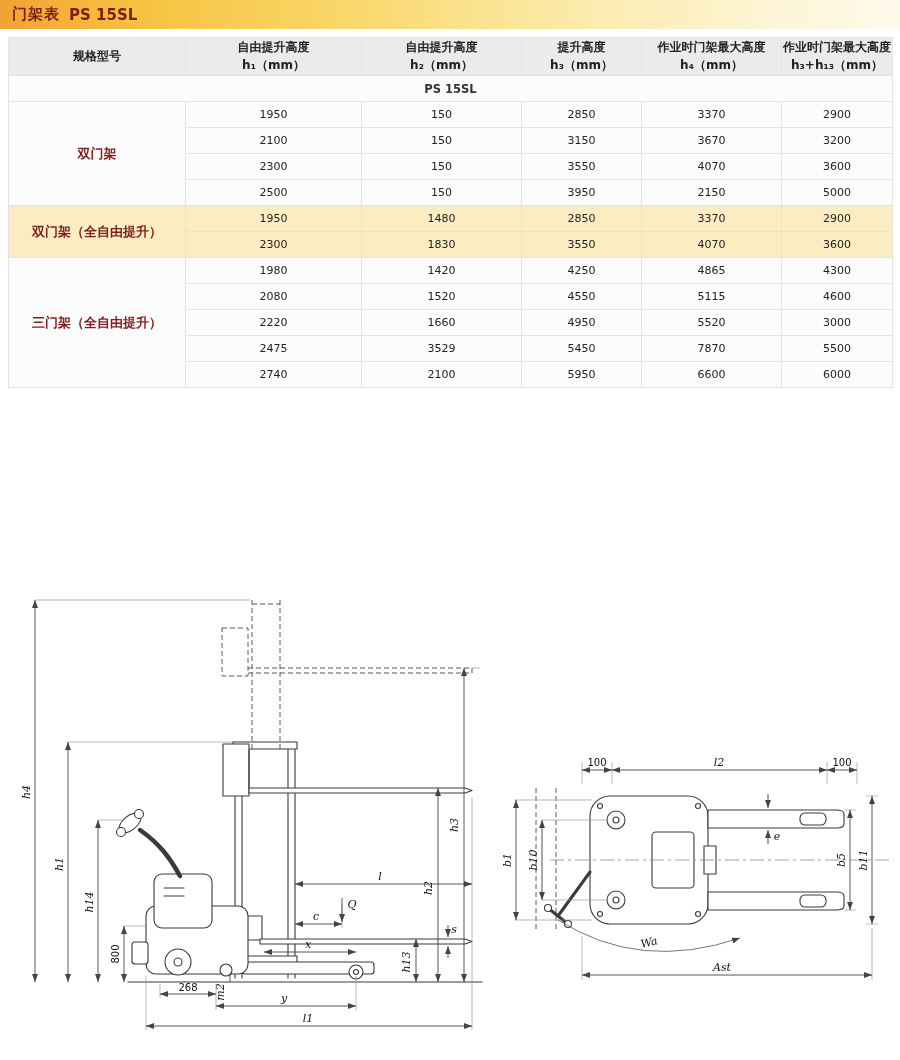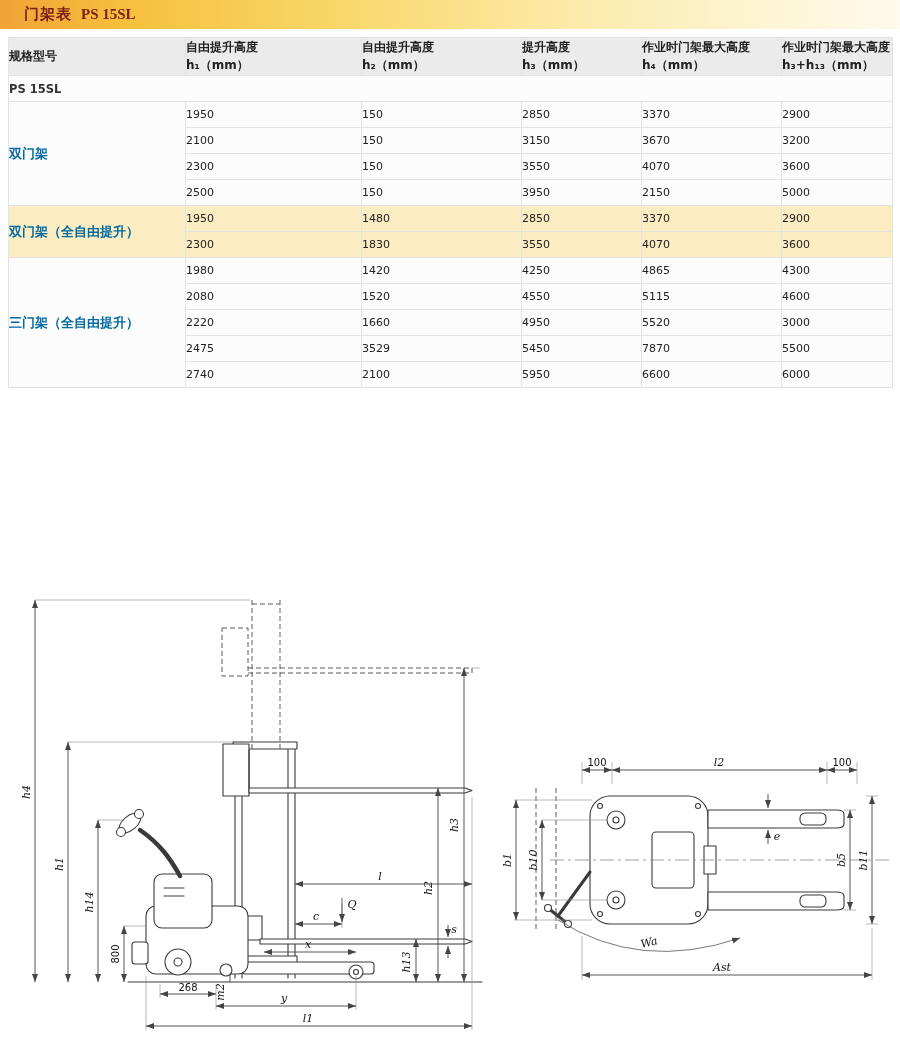--- a/index.html
+++ b/index.html
@@ -9,41 +9,41 @@
     background:#ffffff;
     font-family:"DejaVu Sans","Liberation Sans",sans-serif;
     overflow:hidden;
     color:#222;
   }
 
   
   .banner {
     position:absolute; top:0; left:0; width:900px; height:29px;
     background:linear-gradient(90deg,#f1a336 0%,#f6c23e 15%,#f9d76a 38%,#fcebad 65%,#fdf6d9 88%,#fefaec 100%);
-    display:flex; align-items:center; padding-left:24px;font-family:Liberation Serif, serif;
+    display:flex; align-items:center; padding-left:12px;
   }
   .banner .t1 { font-size:15px; font-weight:bold; color:#7d1d16; margin-right:9px; letter-spacing:1px; }
   .banner .t2 { font-size:15px; font-weight:bold; color:#7d1d16; }
 
   
   table.spec {
     position:absolute; top:37px; left:8px; width:884px;
     border-collapse:collapse; table-layout:fixed;
-    text-align:left; font-size:11px;
+    text-align:center; font-size:11px;
   }
   table.spec th, table.spec td { border:1px solid #e3e3e3; padding:0; vertical-align:middle; }
   table.spec thead th {
     background:#ebebeb; height:38px; font-size:12px; font-weight:bold; line-height:1.45; color:#222;
   }
   tr.subheader-row td {
     background:#fbf2d2; height:22px; font-weight:bold; font-size:11.5px; color:#333;
   }
   table.spec tbody td { height:26px; background:#fcfcfc; }
   table.spec tbody tr.hl td { background:#fbecc1; }
-  td.group-label { font-size:13px; font-weight:bold; color:#0369a1; }
+  td.group-label { font-size:13px; font-weight:bold; color:#7f1d1d; }
 
   
   .drw { position:absolute; }
   #sideview { left:20px;  top:592px; }
   #topview  { left:500px; top:740px; }
 
   svg .s    { stroke:#3a3a3a; stroke-width:1.1; fill:none; stroke-linecap:round; stroke-linejoin:round; }
   svg .sf   { stroke:#3a3a3a; stroke-width:1.1; fill:#ffffff; stroke-linejoin:round; }
   svg .dash { stroke:#5a5a5a; stroke-width:1; fill:none; stroke-dasharray:5 3; }
   svg .dim  { stroke:#444; stroke-width:0.9; fill:none; }

